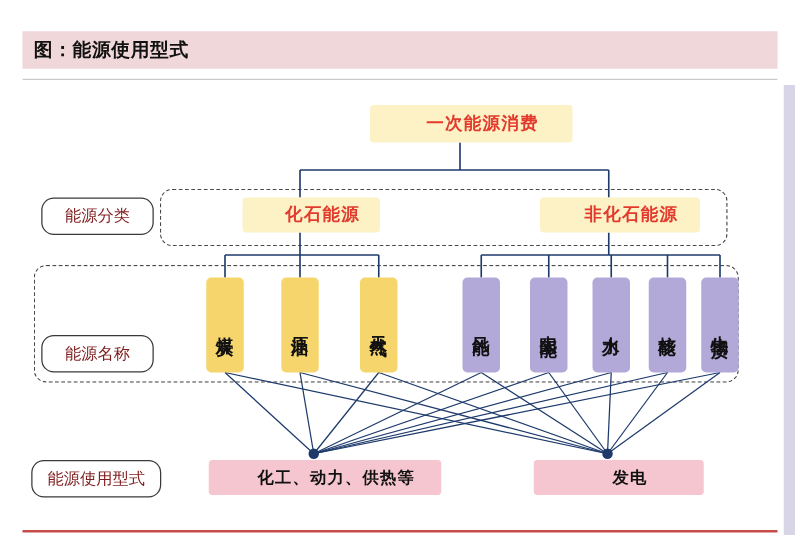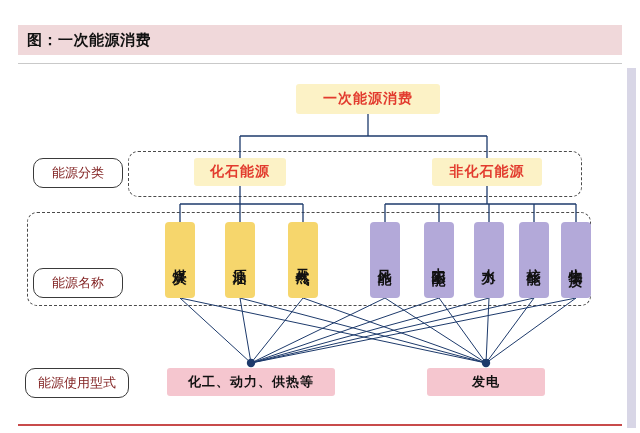--- a/index.html
+++ b/index.html
@@ -10,21 +10,21 @@
   .title-strip{
     position:absolute;left:18px;top:25px;width:604px;height:30px;
     background:var(--strip_pink,#f0d8da);display:flex;align-items:center;
   }
   .title-strip span{font-size:15px;font-weight:bold;color:#111;padding-left:9px;letter-spacing:.5px;}
   .top-rule{position:absolute;left:18px;top:63px;width:604px;height:1px;background:var(--rule_gray,#c9c9c9);}
   .side-bar{position:absolute;left:627px;top:68px;width:9px;height:360px;background:var(--side_bar,#d8d6e6);}
   .bottom-rule{position:absolute;left:18px;top:424px;width:604px;height:2px;background:var(--bottom_red,#c84b4b);}
   .connectors{position:absolute;left:0;top:0;width:640px;height:433px;pointer-events:none;z-index:1;}
   .box{position:absolute;display:flex;align-items:center;justify-content:center;z-index:2;
-       font-weight:bold;border-radius:3px;}
+       font-weight:bold;border-radius:3px;padding-left:18px;}
   .root-box{left:296px;top:84px;width:144px;height:30px;background:var(--pale_yellow,#fcf2c6);
        color:var(--red_text,#e23b2e);font-size:14px;letter-spacing:1px;}
   .cat-box{top:158px;height:28px;background:var(--pale_yellow,#fcf2c6);
        color:var(--red_text,#e23b2e);font-size:14px;letter-spacing:1px;}
   .cat-fossil{left:194px;width:92px;}
   .cat-nonfossil{left:432px;width:110px;}
   .dashed-rect{position:absolute;border:1.6px dashed #4a4a4a;border-radius:10px;z-index:0;}
   .row1-dash{left:128px;top:151px;width:452px;height:44px;}
   .row2-dash{left:27px;top:212px;width:562px;height:92px;}
   .row-label{
@@ -46,21 +46,21 @@
   .usage-box{top:368px;height:28px;background:var(--pink_box,#f5c6cf);color:#111;font-size:13px;letter-spacing:1px;}
   .usage-chemical{left:167px;width:168px;}
   .usage-power{left:427px;width:118px;}
 </style>
 </head>
 <body>
 
 <div class="page">
 
   <div class="title-strip">
-    <span>图：一次能源消费</span>
+    <span>图：能源使用型式</span>
   </div>
   <div class="top-rule"></div>
   <div class="side-bar"></div>
   <div class="bottom-rule"></div>
 
   <svg class="connectors" viewBox="0 0 640 433">
       <line x1="368" y1="114" x2="368" y2="136" stroke="#1d3a6b" stroke-width="1.3"></line>
       <line x1="240" y1="136" x2="487" y2="136" stroke="#1d3a6b" stroke-width="1.3"></line>
       <line x1="240" y1="136" x2="240" y2="158" stroke="#1d3a6b" stroke-width="1.3"></line>
       <line x1="487" y1="136" x2="487" y2="158" stroke="#1d3a6b" stroke-width="1.3"></line>

